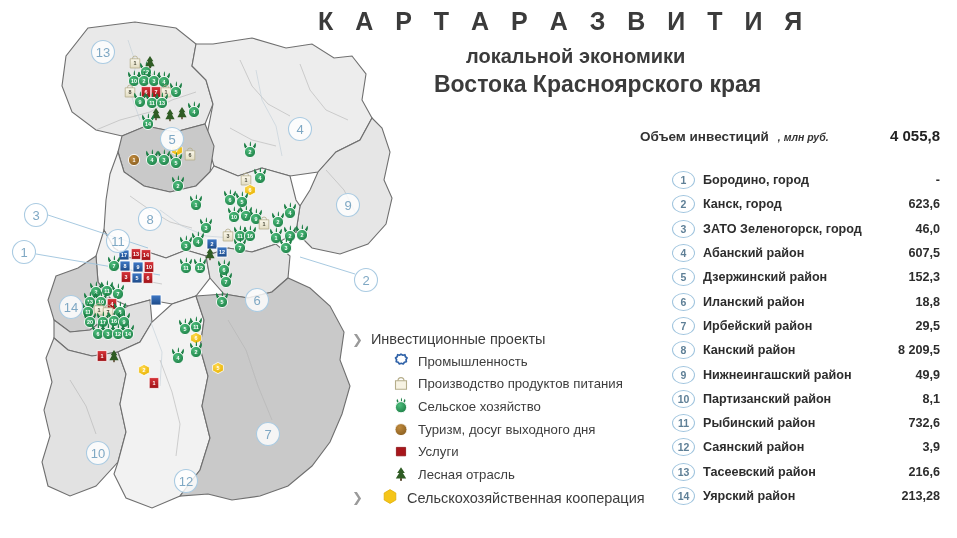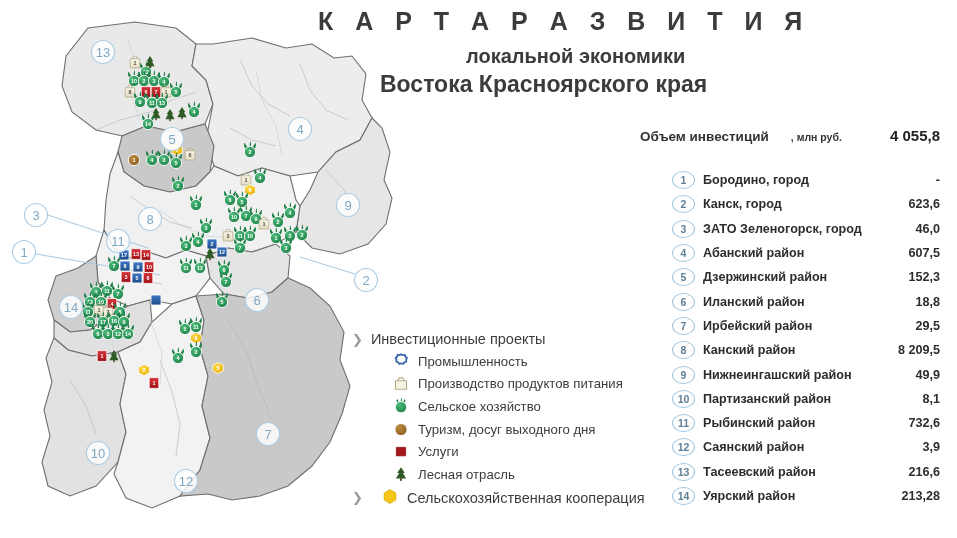--- a/index.html
+++ b/index.html
@@ -15,30 +15,30 @@
   .title-main{
     font-size:25px;font-weight:bold;letter-spacing:7.5px;color:#3b3b3b;
     text-align:left;margin-left:0;line-height:1.1;
   }
   .title-sub1{
     font-size:20px;font-weight:bold;color:#3b3b3b;text-align:left;
     margin-left:148px;margin-top:9px;line-height:1.15;
   }
   .title-sub2{
     font-size:23px;font-weight:bold;color:#3b3b3b;text-align:left;
-    margin-left:62px;margin-top:3px;line-height:1.15;
+    margin-left:116px;margin-top:3px;line-height:1.15;
   }
 
   
   .total-row{
     position:absolute;left:640px;top:127px;width:300px;
     display:flex;align-items:baseline;gap:8px;
   }
   .total-label{font-size:13.5px;font-weight:bold;color:#333;white-space:nowrap;}
-  .total-units{font-size:10.5px;font-weight:bold;color:#333;margin-left:14px;}
+  .total-units{font-size:10.5px;font-style:italic;font-weight:bold;color:#333;margin-left:1px;}
   .total-value{margin-left:auto;font-size:15px;font-weight:bold;color:#222;}
 
   
   .dtable{position:absolute;left:672px;top:168px;width:268px;}
   .drow{
     display:flex;align-items:center;height:24.3px;
   }
   .dnum{
     flex:0 0 auto;width:21px;height:16px;border:1px solid #9fc4de;
     border-radius:50%;color:#5e7f96;font-size:10.5px;font-weight:bold;

